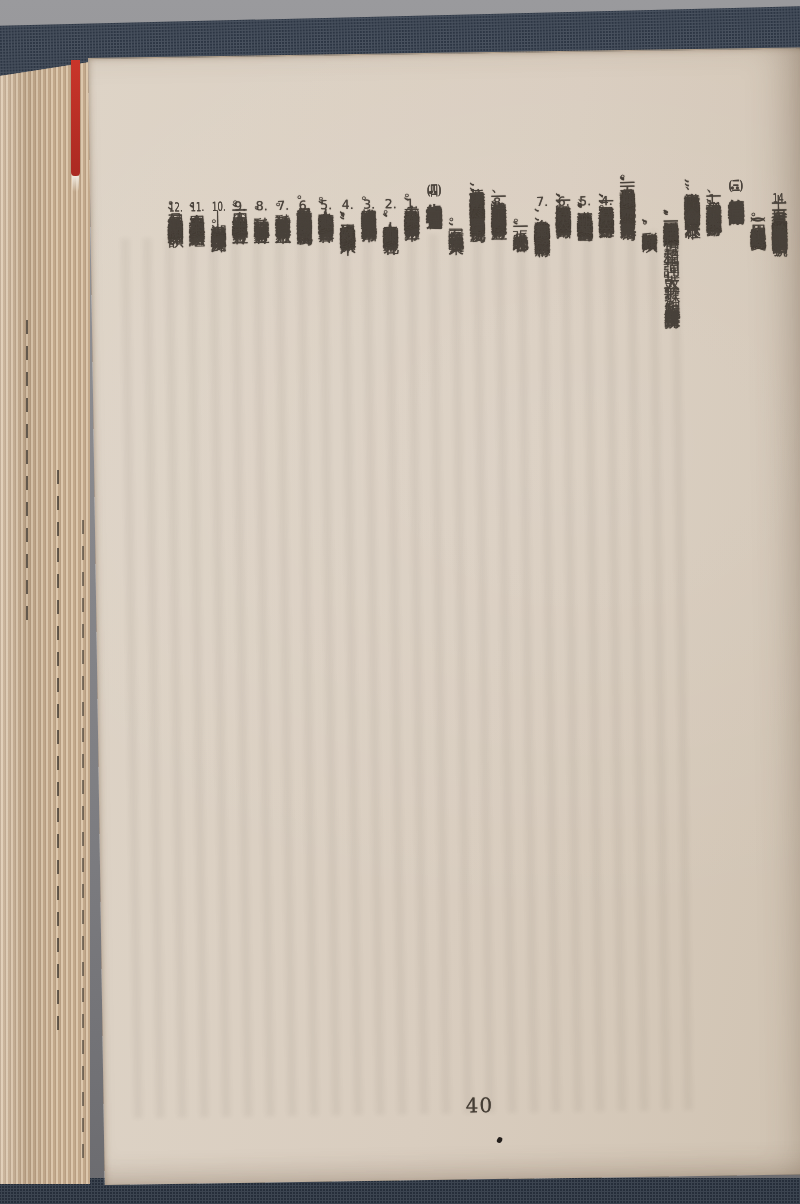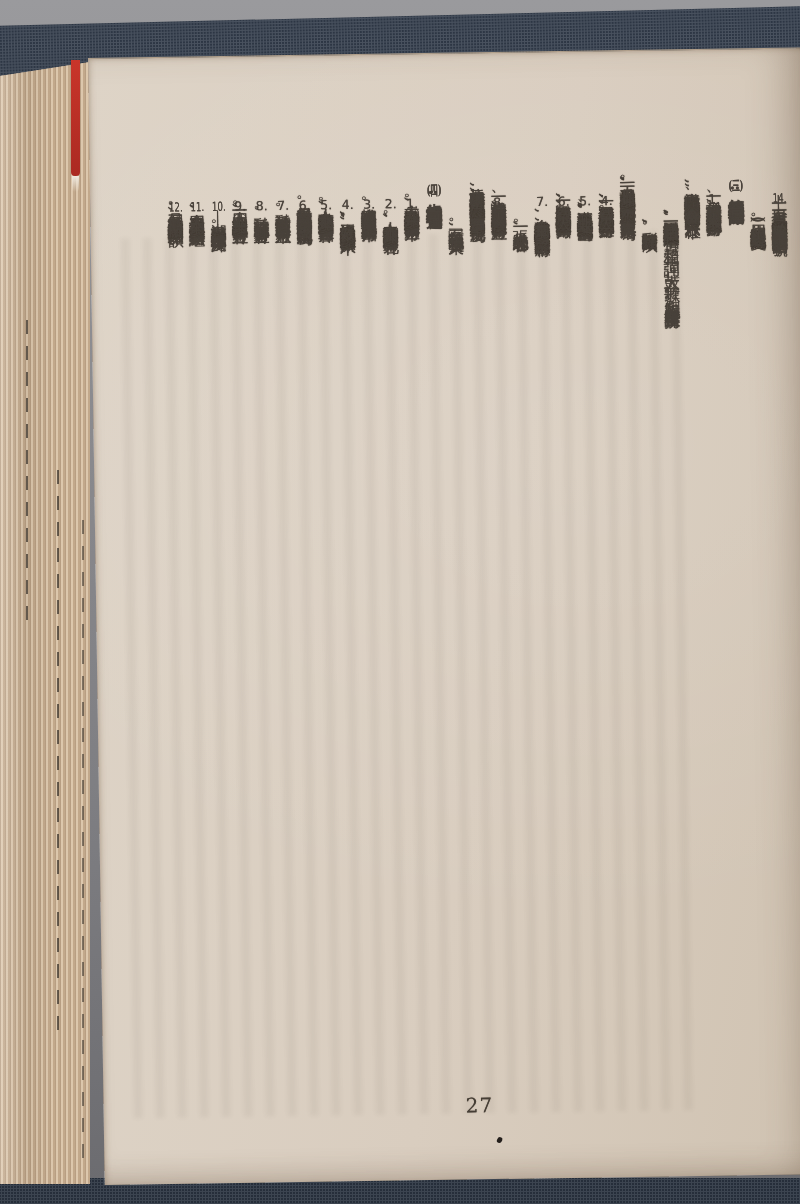--- a/index.html
+++ b/index.html
@@ -141,17 +141,17 @@
         <div class="col item"><span class="num">5.</span><span>四月廿五日舉辦獅頭山登山旅遊活動,參加員眷共七十六人。</span></div>
         <div class="col item"><span class="num">6.</span><span>爲慶祝母親節,購買日用品一四二份慰問本社所屬職工高齡母親。</span></div>
         <div class="col item"><span class="num">7.</span><span>五月十六日舉辦松山奉天宮健行活動。</span></div>
         <div class="col item"><span class="num">8.</span><span>五月廿日舉辦杉林溪自強活動。</span></div>
         <div class="col item"><span class="num">9.</span><span>五月廿二日舉辦員工羽球友誼賽,參加員工共一四〇人。</span></div>
         <div class="col item"><span class="num">10.</span><span>六月六日舉辦內湖—外雙溪健行活動。</span></div>
         <div class="col item"><span class="num">11.</span><span>繼續辦理書法班二班爲期三個月,參加員工四十人。</span></div>
         <div class="col item"><span class="num">12.</span><span>韻律班第一期於五月底結束,擬續辦第二期爲期三個月。</span></div>
       </div>
 
-    <div class="page-number">27</div>
+    <div class="page-number">40</div>
     <div class="ink-dot"></div>
   </div>
 
 </div>
 
 </body></html>

